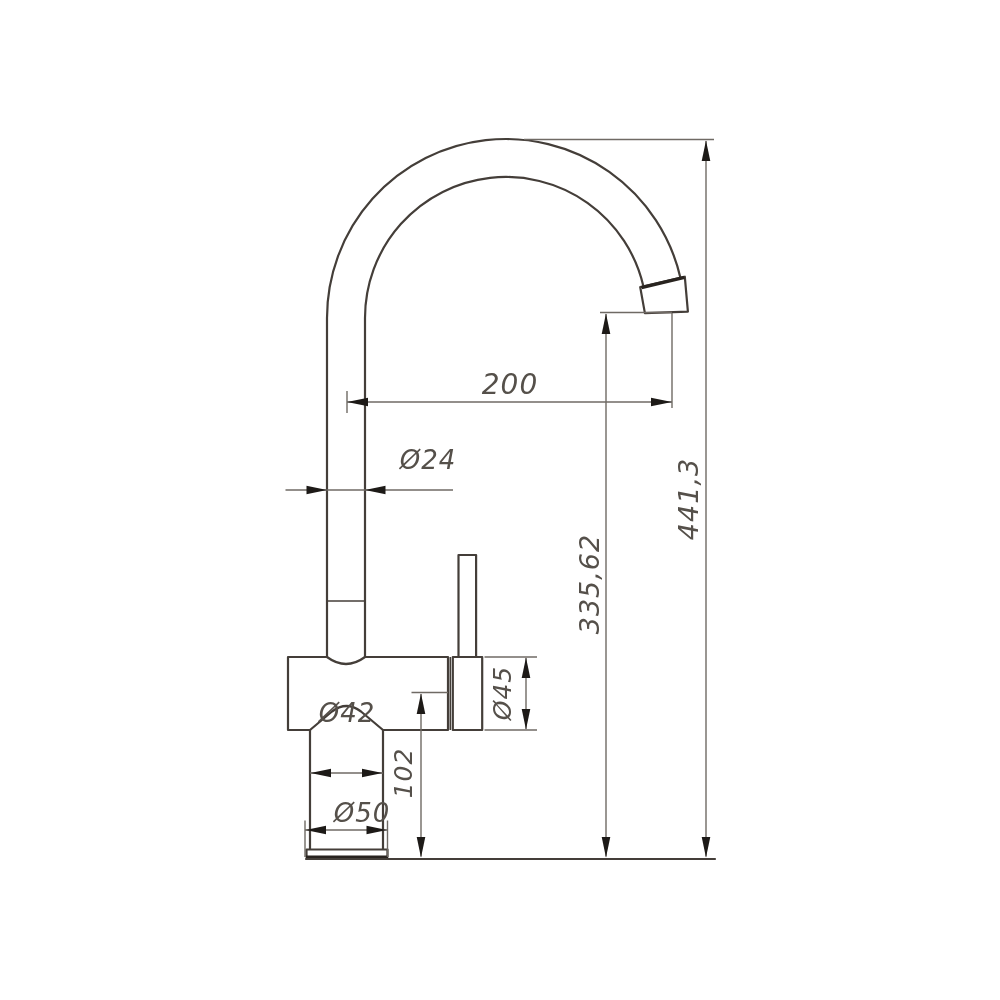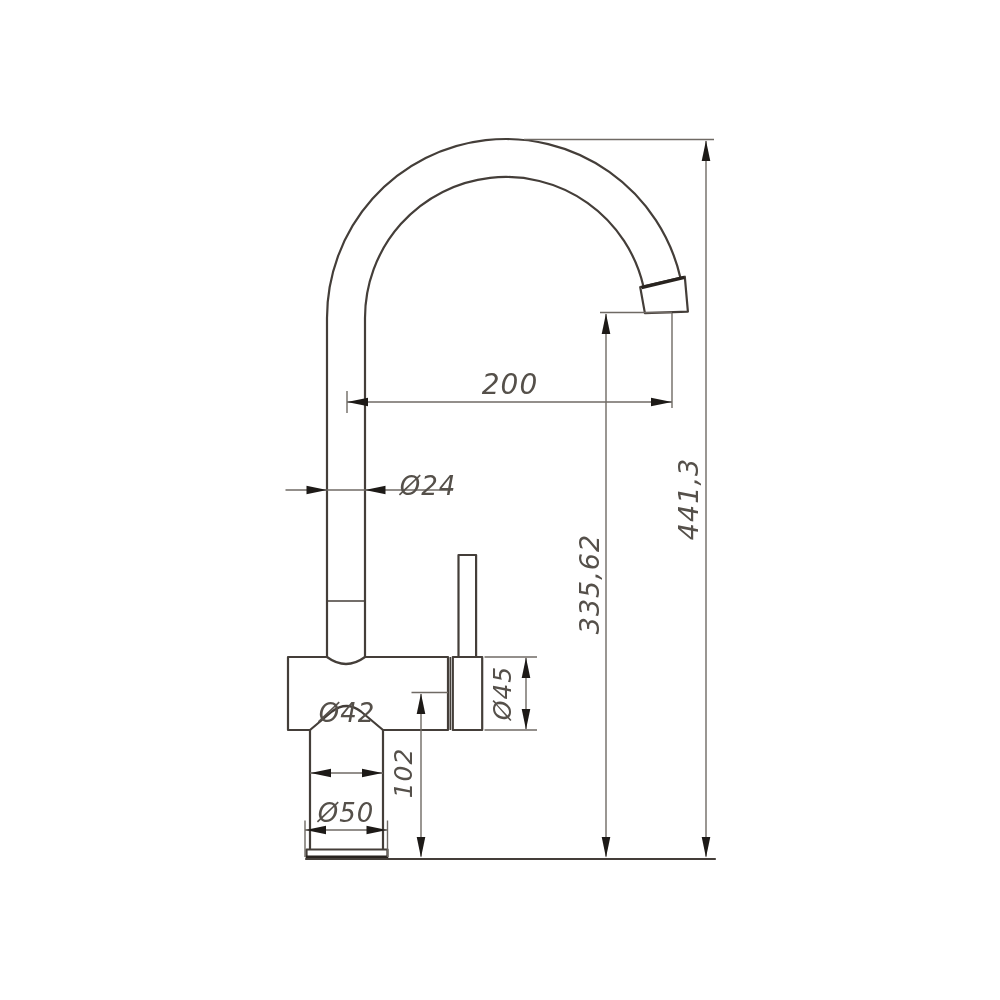--- a/index.html
+++ b/index.html
@@ -104,26 +104,26 @@
       <line class="dim" x1="305" y1="830" x2="387.5" y2="830"></line>
       <line class="dim" x1="305" y1="820.5" x2="305" y2="857"></line>
       <line class="dim" x1="387.5" y1="820.5" x2="387.5" y2="857"></line>
       <polygon class="arrow" points="305.5,830 326,825.7 326,834.3"></polygon>
       <polygon class="arrow" points="387,830 366.5,825.7 366.5,834.3"></polygon>
     </g>
   </svg>
 
   <div class="lbl" style="left:510px;top:384px;font-size:28px">200</div>
 
-  <div class="lbl" style="left:428px;top:486px">Ø24</div>
+  <div class="lbl" style="left:428px;top:460px">Ø24</div>
 
   <div class="lbl rot" style="left:688px;top:499px;font-size:27px">441,3</div>
 
   <div class="lbl rot" style="left:589px;top:584px;font-size:27px">335,62</div>
 
   <div class="lbl rot" style="left:502px;top:693px;font-size:25px">Ø45</div>
 
   <div class="lbl rot" style="left:403px;top:773px;font-size:25px">102</div>
 
   <div class="lbl" style="left:347px;top:713px">Ø42</div>
 
-  <div class="lbl" style="left:346px;top:813px">Ø50</div>
+  <div class="lbl" style="left:362px;top:813px">Ø50</div>
 </div>
 
 </body></html>

